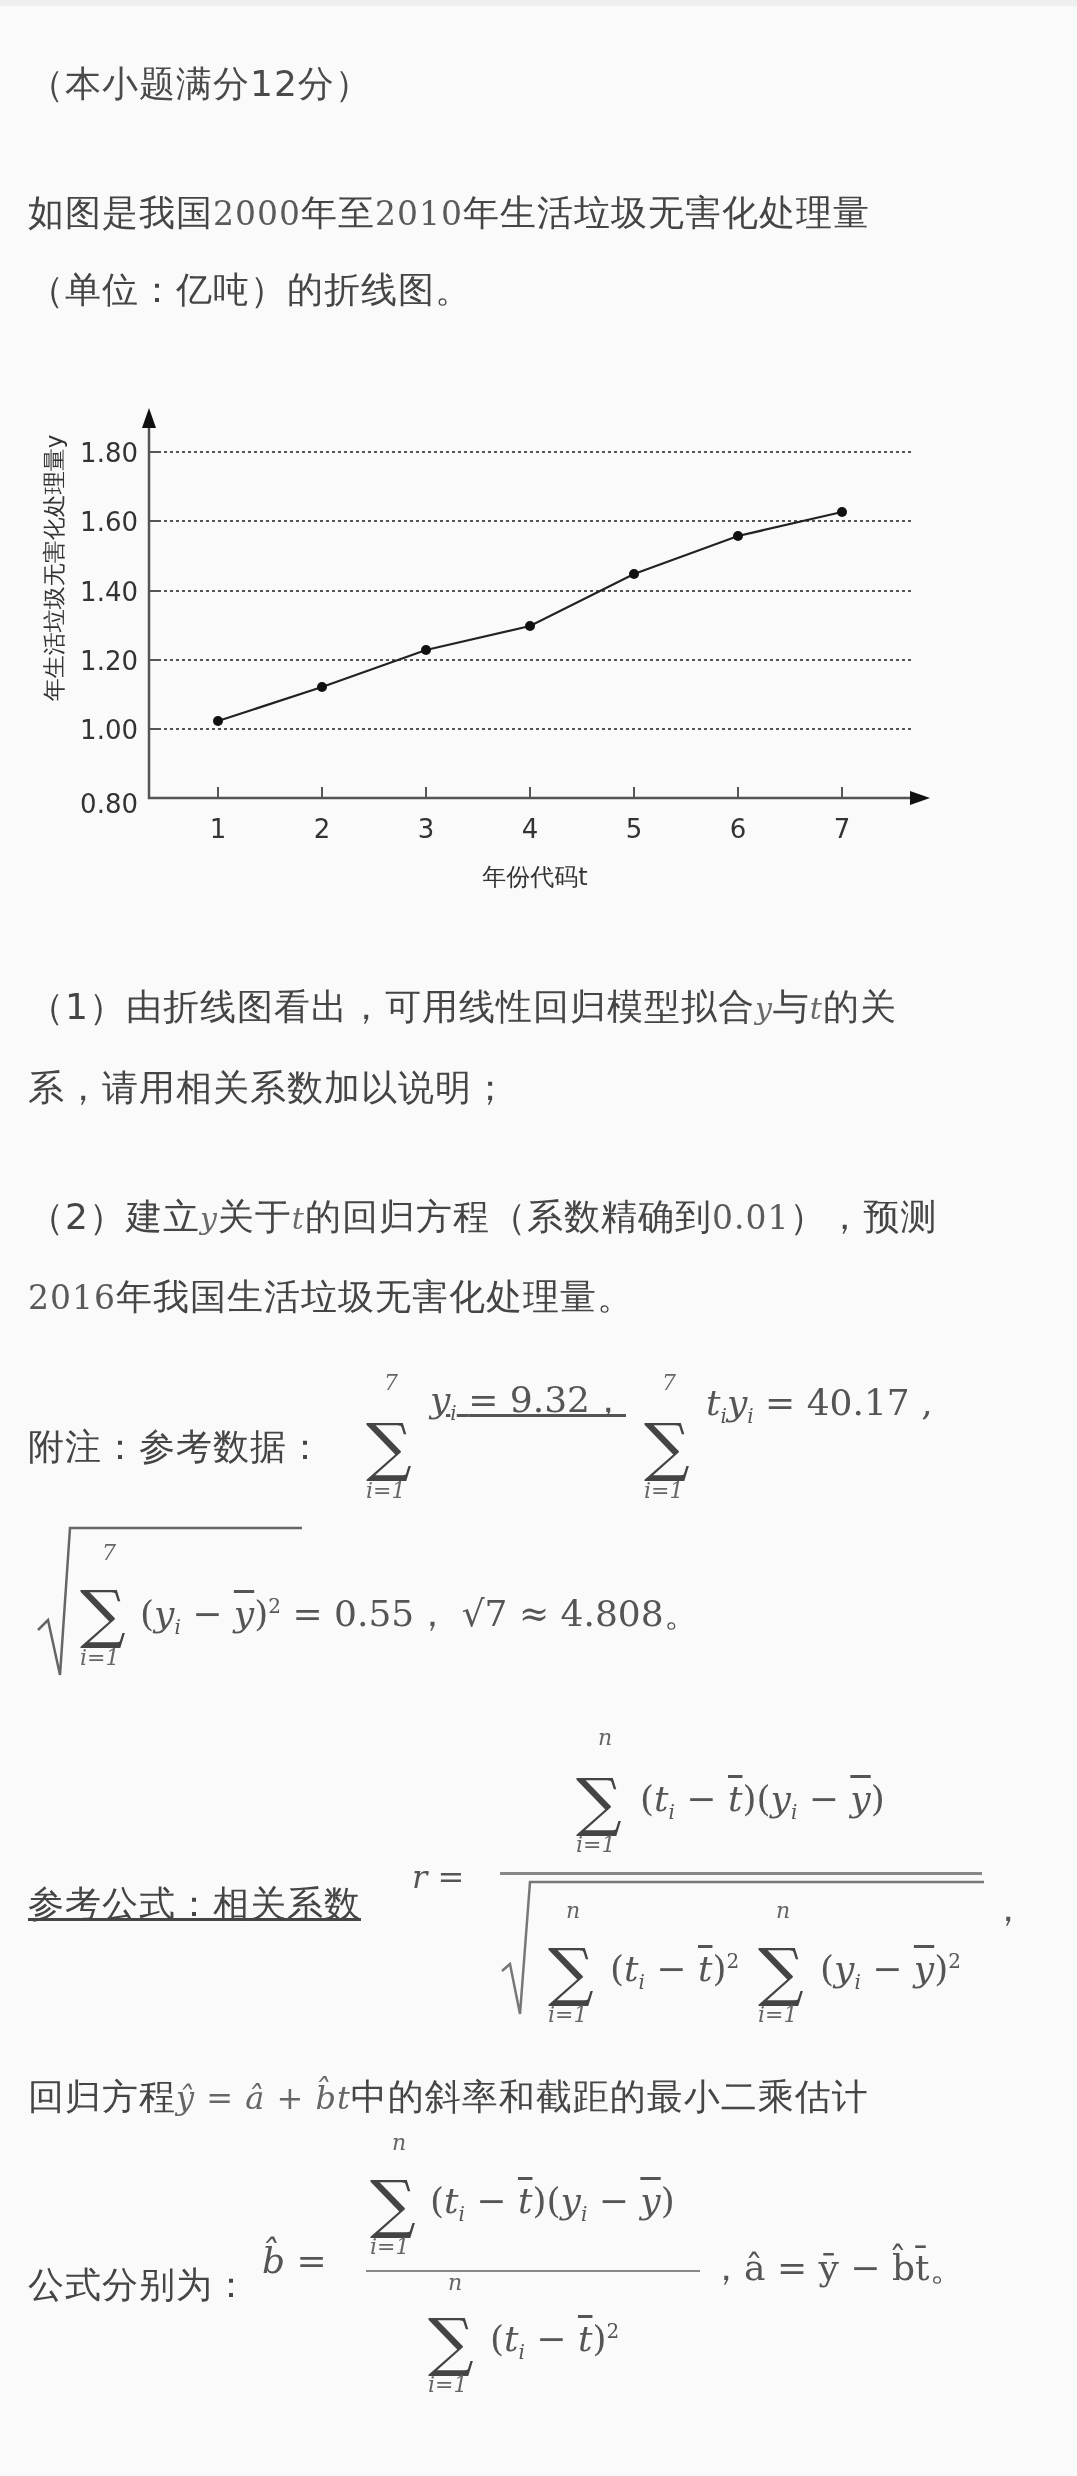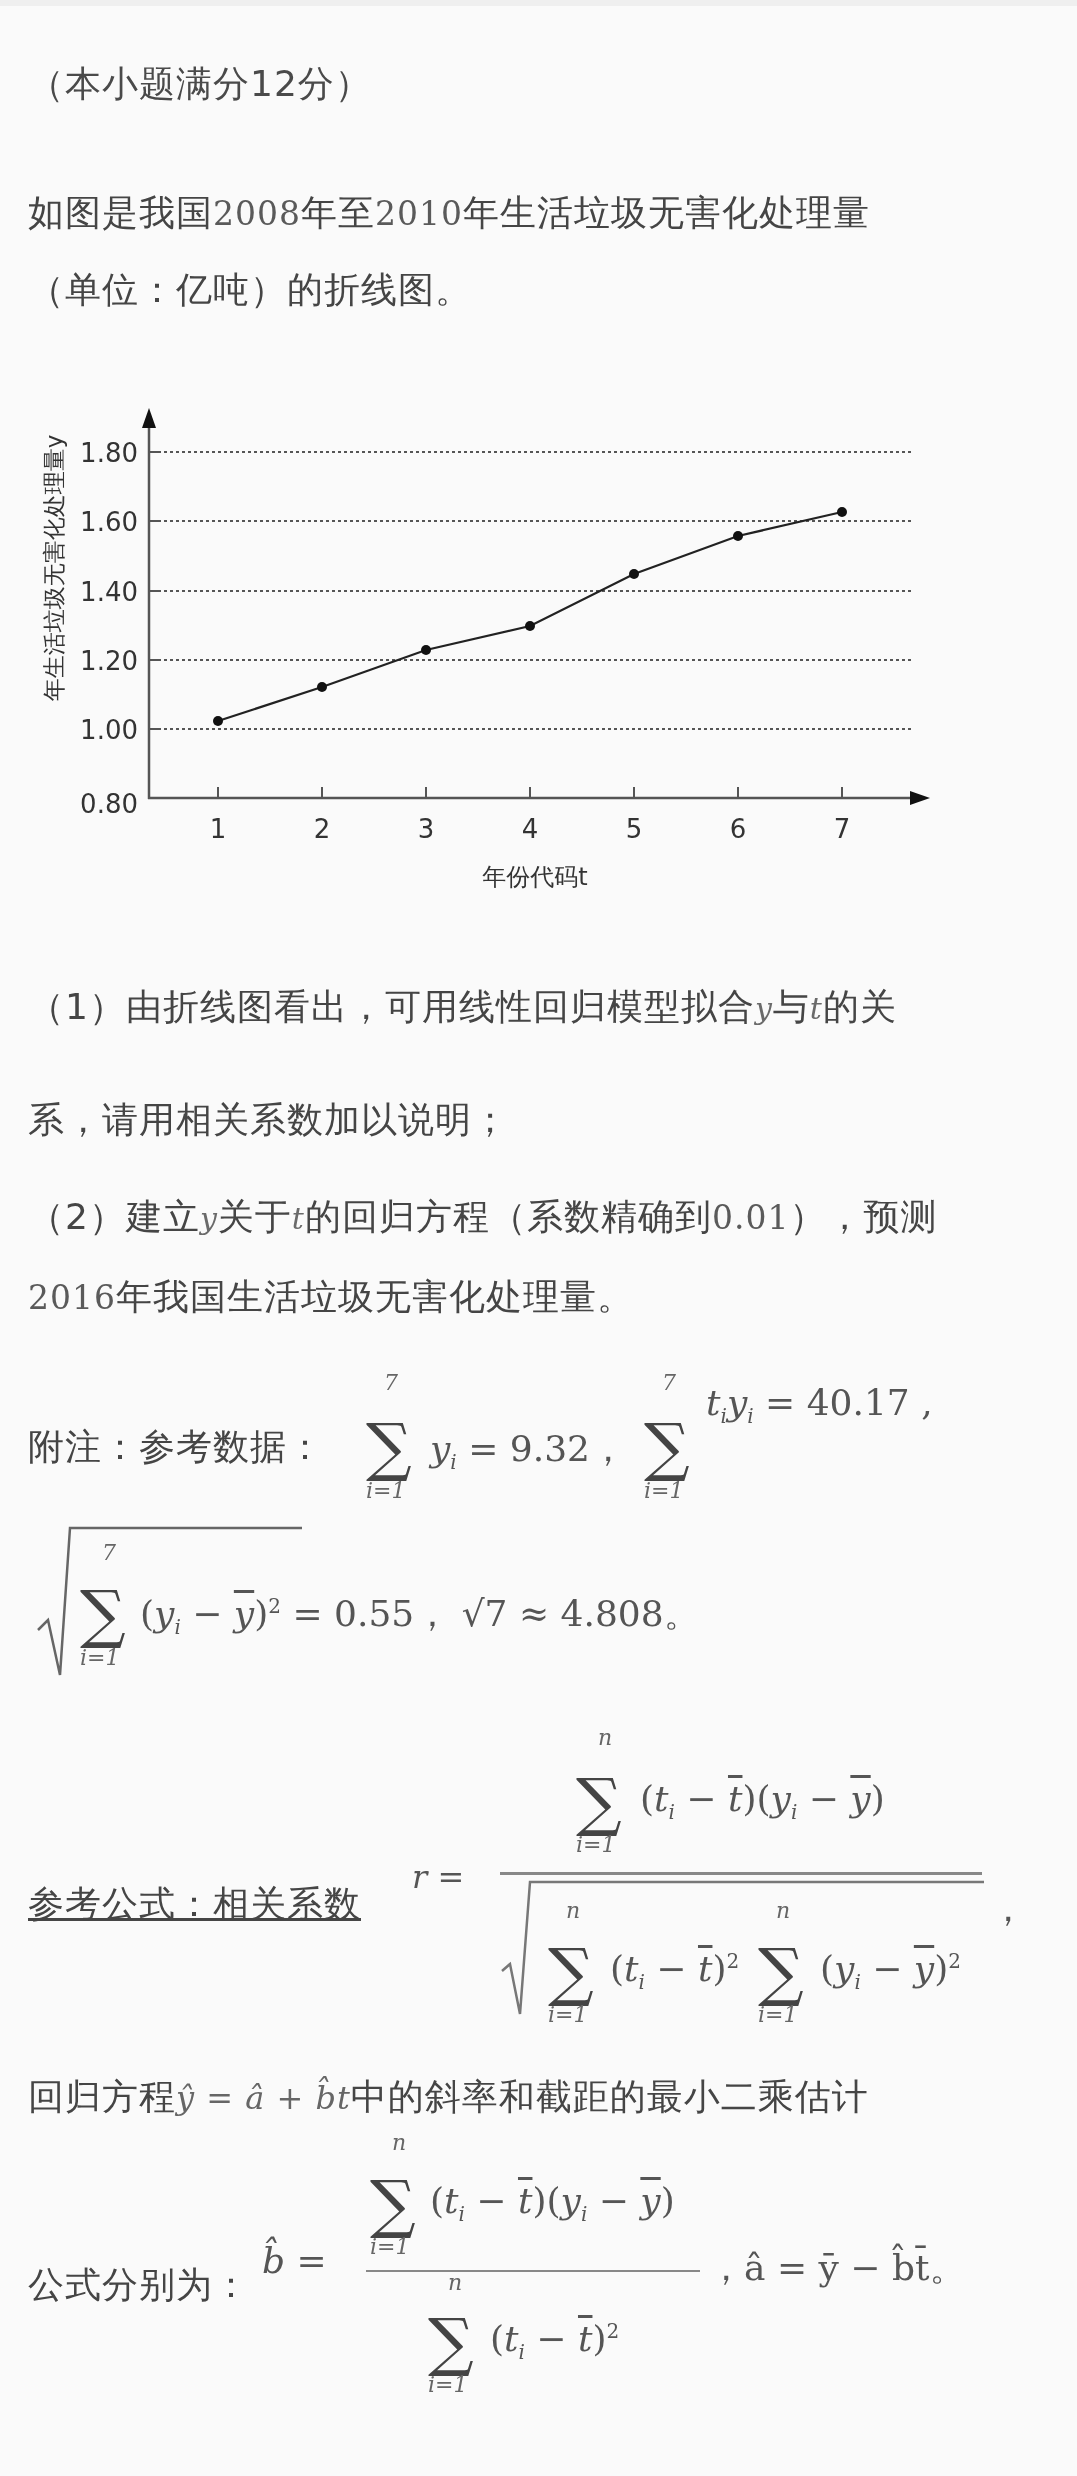--- a/index.html
+++ b/index.html
@@ -23,21 +23,21 @@
   svg text { font-family:"DejaVu Sans", "Liberation Sans", sans-serif; }
 </style>
 </head>
 <body>
 
 <div class="topband"></div>
 
 <div class="line" style="top:60px; color:#4a4a4a;">（本小题满分12分）</div>
 
 <div class="line" style="top:189px;">
-  <span>如图是我国</span><span class="num">2008</span><span>年至</span><span class="num">2010</span><span>年生活垃圾无害化处理量</span>
+  <span>如图是我国</span><span class="num">2000</span><span>年至</span><span class="num">2010</span><span>年生活垃圾无害化处理量</span>
 </div>
 <div class="line" style="top:266px;">（单位：亿吨）的折线图。</div>
 
 <div class="abs" style="left:0; top:380px; width:1077px; height:540px;">
   <svg width="1077" height="540" viewBox="0 380 1077 540">
 
     <g stroke="#555" stroke-width="2.2" stroke-dasharray="3,3">
       <line x1="158" y1="452" x2="911" y2="452"></line>
       <line x1="158" y1="521" x2="911" y2="521"></line>
       <line x1="158" y1="591" x2="911" y2="591"></line>
@@ -99,36 +99,36 @@
     </g>
 
     <text x="535" y="885" font-size="24" fill="#333" text-anchor="middle">年份代码t</text>
     <text transform="translate(62,568) rotate(-90)" font-size="23" fill="#333" text-anchor="middle">年生活垃圾无害化处理量y</text>
   </svg>
 </div>
 
 <div class="line" style="top:983px;">
   <span>（1）由折线图看出，可用线性回归模型拟合</span><span class="mi" style="font-size:30px;">y</span><span>与</span><span class="mi" style="font-size:30px;">t</span><span>的关</span>
 </div>
-<div class="line" style="top:1096px;">系，请用相关系数加以说明；</div>
+<div class="line" style="top:1064px;">系，请用相关系数加以说明；</div>
 
 <div class="line" style="top:1193px;">
   <span>（2）建立</span><span class="mi" style="font-size:30px;">y</span><span>关于</span><span class="mi" style="font-size:30px;">t</span><span>的回归方程（系数精确到</span><span class="num">0.01</span><span>），预测</span>
 </div>
 <div class="line" style="top:1273px;">
   <span class="num">2016</span><span>年我国生活垃圾无害化处理量。</span>
 </div>
 
 <div>
   <div class="line" style="top:1423px;">附注：参考数据：</div>
 
   <div class="abs lim" style="left:384px; top:1370px;">7</div>
   <div class="abs sigma" style="left:366px; top:1415px;">∑</div>
   <div class="abs lim" style="left:366px; top:1478px;">i=1</div>
-  <div class="abs expr" style="left:430px; top:1425px;"><i>y</i><sub style="font-size:20px;"><i>i</i></sub> <span>= 9.32</span><span style="font-family:'DejaVu Sans',sans-serif;">，</span></div>
+  <div class="abs expr" style="left:430px; top:1376px;text-decoration:underline;"><i>y</i><sub style="font-size:20px;"><i>i</i></sub> <span>= 9.32</span><span style="font-family:'DejaVu Sans',sans-serif;">，</span></div>
 
   <div class="abs lim" style="left:662px; top:1370px;">7</div>
   <div class="abs sigma" style="left:644px; top:1415px;">∑</div>
   <div class="abs lim" style="left:644px; top:1478px;">i=1</div>
   <div class="abs expr" style="left:706px; top:1382px;"><i>t</i><sub style="font-size:20px;"><i>i</i></sub><i>y</i><sub style="font-size:20px;"><i>i</i></sub> <span>= 40.17</span> ,</div>
 
   <svg class="abs" style="left:30px; top:1520px;" width="280" height="160">
     <polyline points="8,110 18,100 30,155 40,8 272,8" fill="none" stroke="#666" stroke-width="2.5"></polyline>
   </svg>
   <div class="abs lim" style="left:102px; top:1540px;">7</div>

